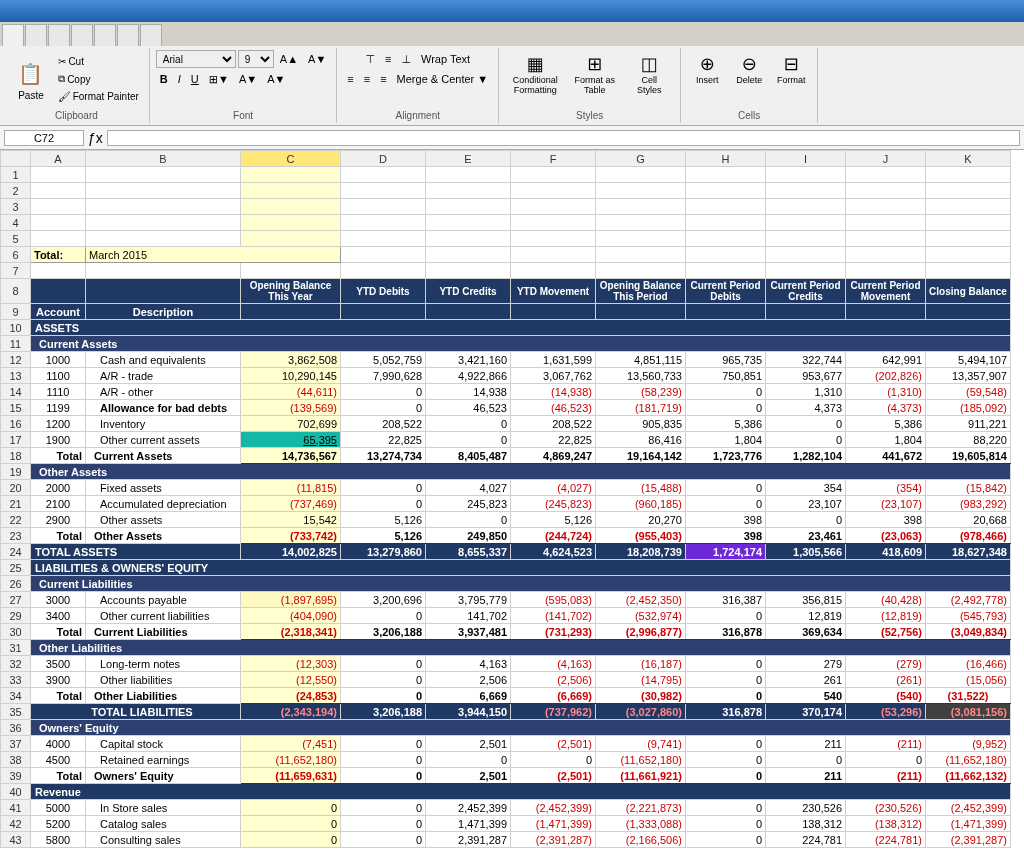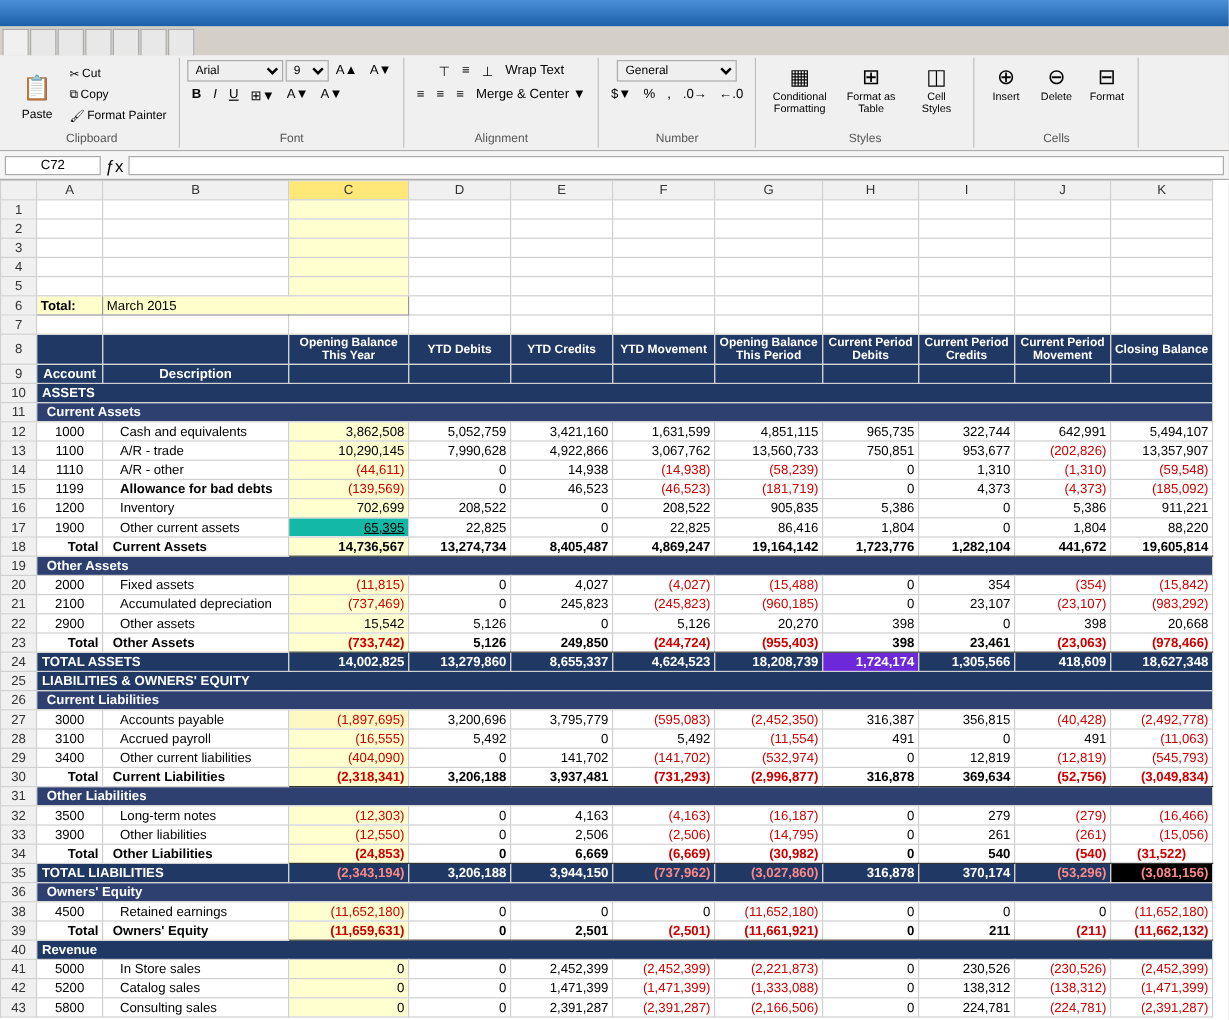--- a/index.html
+++ b/index.html
@@ -301,35 +301,20 @@
       <div class="font-row">
         <button class="small-icon-btn">≡</button>
         <button class="small-icon-btn">≡</button>
         <button class="small-icon-btn">≡</button>
         <button class="small-icon-btn">Merge &amp; Center ▼</button>
       </div>
     </div>
     <div class="ribbon-group-label">Alignment</div>
   </div>
 
-  <div class="ribbon-group">
-    <div class="ribbon-group-content" style="flex-direction:column;">
-      <select class="font-select" style="width:100px;">
-        <option>General</option>
-      </select>
-      <div class="font-row">
-        <button class="small-icon-btn">$▼</button>
-        <button class="small-icon-btn">%</button>
-        <button class="small-icon-btn">,</button>
-        <button class="small-icon-btn">.0→</button>
-        <button class="small-icon-btn">←.0</button>
-      </div>
-    </div>
-    <div class="ribbon-group-label">Number</div>
-  </div>
 
   <div class="ribbon-group">
     <div class="ribbon-group-content" style="flex-direction:column;">
       <div class="font-row">
         <div class="ribbon-btn" style="width:60px;font-size:9px;text-align:center;">
           <div style="font-size:18px;">▦</div>
           <span>Conditional Formatting</span>
         </div>
         <div class="ribbon-btn" style="width:55px;font-size:9px;text-align:center;">
           <div style="font-size:18px;">⊞</div>
@@ -710,34 +695,20 @@
           <td class="cell cell-right" style="">3,200,696</td>
           <td class="cell cell-right" style="">3,795,779</td>
           <td class="cell cell-right" style=""><span style="color:#cc0000">(595,083)</span></td>
           <td class="cell cell-right" style=""><span style="color:#cc0000">(2,452,350)</span></td>
           <td class="cell cell-right" style="">316,387</td>
           <td class="cell cell-right" style="">356,815</td>
           <td class="cell cell-right" style=""><span style="color:#cc0000">(40,428)</span></td>
           <td class="cell cell-right" style=""><span style="color:#cc0000">(2,492,778)</span></td>
         </tr>
         <tr>
-          <td class="row-header">28</td>
-          <td class="cell cell-center" style="">3100</td>
-          <td class="cell " style="padding-left:14px;">Accrued payroll</td>
-          <td class="cell cell-right" style="background:#ffffd0;"><span style="color:#cc0000">(16,555)</span></td>
-          <td class="cell cell-right" style="">5,492</td>
-          <td class="cell cell-right" style="">0</td>
-          <td class="cell cell-right" style="">5,492</td>
-          <td class="cell cell-right" style=""><span style="color:#cc0000">(11,554)</span></td>
-          <td class="cell cell-right" style="">491</td>
-          <td class="cell cell-right" style="">0</td>
-          <td class="cell cell-right" style="">491</td>
-          <td class="cell cell-right" style=""><span style="color:#cc0000">(11,063)</span></td>
-        </tr>
-        <tr>
           <td class="row-header">29</td>
           <td class="cell cell-center" style="">3400</td>
           <td class="cell " style="padding-left:14px;">Other current liabilities</td>
           <td class="cell cell-right" style="background:#ffffd0;"><span style="color:#cc0000">(404,090)</span></td>
           <td class="cell cell-right" style="">0</td>
           <td class="cell cell-right" style="">141,702</td>
           <td class="cell cell-right" style=""><span style="color:#cc0000">(141,702)</span></td>
           <td class="cell cell-right" style=""><span style="color:#cc0000">(532,974)</span></td>
           <td class="cell cell-right" style="">0</td>
           <td class="cell cell-right" style="">12,819</td>
@@ -799,34 +770,48 @@
           <td class="cell cell-right cell-bold" style="border-top:1px solid #333;border-bottom:1px solid #333;">6,669</td>
           <td class="cell cell-right cell-bold" style="border-top:1px solid #333;border-bottom:1px solid #333;"><span style="color:#cc0000">(6,669)</span></td>
           <td class="cell cell-right cell-bold" style="border-top:1px solid #333;border-bottom:1px solid #333;"><span style="color:#cc0000">(30,982)</span></td>
           <td class="cell cell-right cell-bold" style="border-top:1px solid #333;border-bottom:1px solid #333;">0</td>
           <td class="cell cell-right cell-bold" style="border-top:1px solid #333;border-bottom:1px solid #333;">540</td>
           <td class="cell cell-right cell-bold" style="border-top:1px solid #333;border-bottom:1px solid #333;"><span style="color:#cc0000">(540)</span></td>
           <td class="cell cell-right cell-bold" style="border-top:1px solid #333;border-bottom:1px solid #333;text-align:center;"><span style="color:#cc0000">(31,522)</span></td>
         </tr>
         <tr>
           <td class="row-header">35</td>
-          <td colspan="2" class="cell cell-bold" style="background:#1f3864;color:white;padding-left:4px;">TOTAL LIABILITIES</td>
+          <td colspan="2" class="cell cell-bold" style="background:#1f3864;color:white;padding-left:16px;text-align:center;">TOTAL LIABILITIES</td>
           <td class="cell cell-right cell-bold" style="background:#1f3864;color:white;"><span style="color:#ff8888">(2,343,194)</span></td>
           <td class="cell cell-right cell-bold" style="background:#1f3864;color:white;">3,206,188</td>
           <td class="cell cell-right cell-bold" style="background:#1f3864;color:white;">3,944,150</td>
           <td class="cell cell-right cell-bold" style="background:#1f3864;color:white;"><span style="color:#ff8888">(737,962)</span></td>
           <td class="cell cell-right cell-bold" style="background:#1f3864;color:white;"><span style="color:#ff8888">(3,027,860)</span></td>
           <td class="cell cell-right cell-bold" style="background:#1f3864;color:white;">316,878</td>
           <td class="cell cell-right cell-bold" style="background:#1f3864;color:white;">370,174</td>
           <td class="cell cell-right cell-bold" style="background:#1f3864;color:white;"><span style="color:#ff8888">(53,296)</span></td>
-          <td class="cell cell-right cell-bold" style="background:#000000;color:white;"><span style="color:#ff8888">(3,081,156)</span></td>
+          <td class="cell cell-right cell-bold" style="background:#404040;color:white;"><span style="color:#ff8888">(3,081,156)</span></td>
         </tr>
         <tr>
           <td class="row-header">36</td>
           <td colspan="11" class="cell cell-bold" style="background:#2e4070;color:white;padding-left:8px;">Owners' Equity</td>
+        </tr>
+        <tr>
+          <td class="row-header">37</td>
+          <td class="cell cell-center" style="">4000</td>
+          <td class="cell " style="padding-left:14px;">Capital stock</td>
+          <td class="cell cell-right" style="background:#ffffd0;"><span style="color:#cc0000">(7,451)</span></td>
+          <td class="cell cell-right" style="">0</td>
+          <td class="cell cell-right" style="">2,501</td>
+          <td class="cell cell-right" style=""><span style="color:#cc0000">(2,501)</span></td>
+          <td class="cell cell-right" style=""><span style="color:#cc0000">(9,741)</span></td>
+          <td class="cell cell-right" style="">0</td>
+          <td class="cell cell-right" style="">211</td>
+          <td class="cell cell-right" style=""><span style="color:#cc0000">(211)</span></td>
+          <td class="cell cell-right" style=""><span style="color:#cc0000">(9,952)</span></td>
         </tr>
         <tr>
           <td class="row-header">38</td>
           <td class="cell cell-center" style="">4500</td>
           <td class="cell " style="padding-left:14px;">Retained earnings</td>
           <td class="cell cell-right" style="background:#ffffd0;"><span style="color:#cc0000">(11,652,180)</span></td>
           <td class="cell cell-right" style="">0</td>
           <td class="cell cell-right" style="">0</td>
           <td class="cell cell-right" style="">0</td>
           <td class="cell cell-right" style=""><span style="color:#cc0000">(11,652,180)</span></td>

